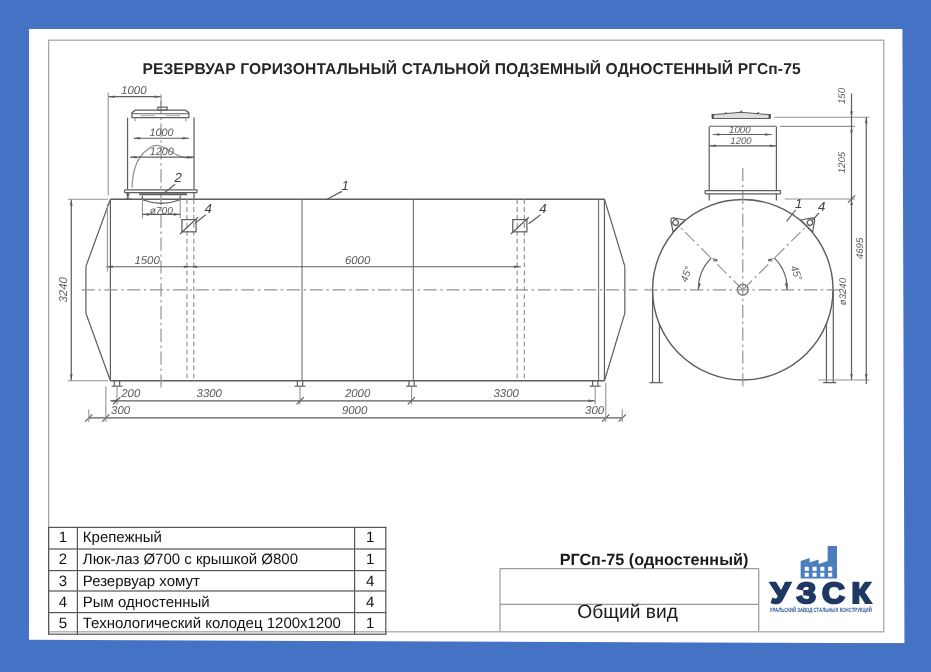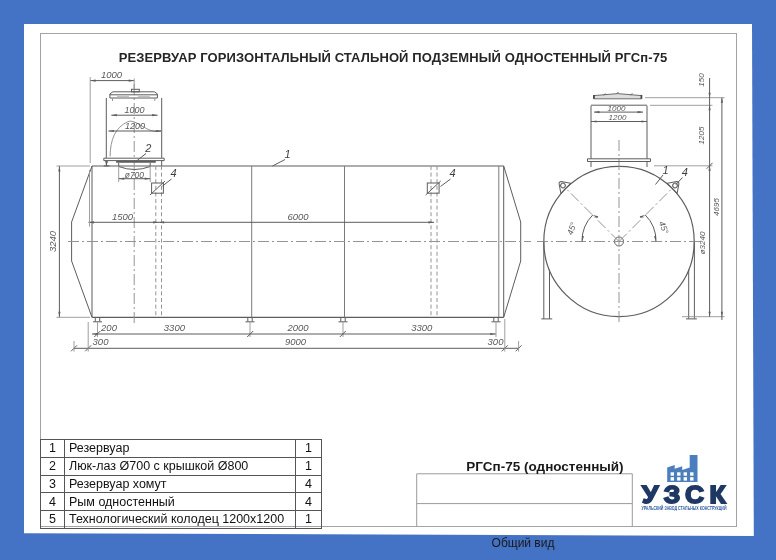--- a/index.html
+++ b/index.html
@@ -7,21 +7,21 @@
 #frame{position:absolute;left:40px;top:33px;width:697px;height:494px;border:1px solid #a3a3a3;box-sizing:border-box;}
 #title{position:absolute;left:45px;top:50px;width:696px;text-align:center;font-size:13px;font-weight:bold;color:#262626;letter-spacing:0.1px;}
 svg{position:absolute;left:0;top:0;}
 #tbl{position:absolute;left:40px;top:439px;border-collapse:collapse;color:#111;}
 #tbl td{border:1px solid #555555;font-size:12.5px;padding:0;height:16.75px;}
 #tbl td.n{width:23px;text-align:center;}
 #tbl td.d{width:226px;padding-left:4px;}
 #tbl td.q{width:25px;text-align:center;}
 .tb{position:absolute;color:#1a1a1a;}
 #tb1{left:437px;top:452px;width:216px;height:30px;line-height:30px;text-align:center;font-size:13.5px;font-weight:bold;}
-#tb2{left:417px;top:532px;width:212px;height:22px;line-height:22px;text-align:center;font-size:12px;}
+#tb2{left:417px;top:500px;width:212px;height:22px;line-height:22px;text-align:center;font-size:16px;}
 </style></head>
 <body>
 <div id="page"></div>
 <div id="frame"></div>
 <div id="title">РЕЗЕРВУАР ГОРИЗОНТАЛЬНЫЙ СТАЛЬНОЙ ПОДЗЕМНЫЙ ОДНОСТЕННЫЙ РГСп-75</div>
 <svg width="776" height="560" viewBox="0 0 776 560" font-family="Liberation Sans, sans-serif">
     <line x1="92.0" y1="166.0" x2="503.7" y2="166.0" stroke="#5d5d5d" stroke-width="1.2"></line>
 <line x1="92.0" y1="317.3" x2="503.7" y2="317.3" stroke="#5d5d5d" stroke-width="1.2"></line>
 <line x1="92.0" y1="166.0" x2="92.0" y2="317.3" stroke="#5d5d5d" stroke-width="1"></line>
 <line x1="503.7" y1="166.0" x2="503.7" y2="317.3" stroke="#5d5d5d" stroke-width="1"></line>
@@ -234,21 +234,21 @@
 <rect x="677.1" y="477.2" width="3.4" height="3.4" fill="#ffffff"></rect>
 <rect x="683.6" y="477.2" width="3.4" height="3.4" fill="#ffffff"></rect>
 <rect x="690.1" y="477.2" width="3.4" height="3.4" fill="#ffffff"></rect>
 <text x="686.5" y="502.5" text-anchor="middle" font-size="24.5" font-weight="bold" fill="#1f3864" stroke="#1f3864" stroke-width="1.8" letter-spacing="5" textLength="89" lengthAdjust="spacingAndGlyphs">УЗСК</text>
 <text x="684" y="509.8" text-anchor="middle" font-size="5.2" font-weight="bold" fill="#2e5aa0" textLength="85" lengthAdjust="spacingAndGlyphs">УРАЛЬСКИЙ ЗАВОД СТАЛЬНЫХ КОНСТРУКЦИЙ</text>
   </svg>
 <table id="tbl">
 <tbody>
       <tr>
         <td class="n">1</td>
-        <td class="d">Резервуар</td>
+        <td class="d">Крепежный</td>
         <td class="q">1</td>
       </tr>
 <tr>
         <td class="n">2</td>
         <td class="d">Люк-лаз Ø700 с крышкой Ø800</td>
         <td class="q">1</td>
       </tr>
 <tr>
         <td class="n">3</td>
         <td class="d">Резервуар хомут</td>

